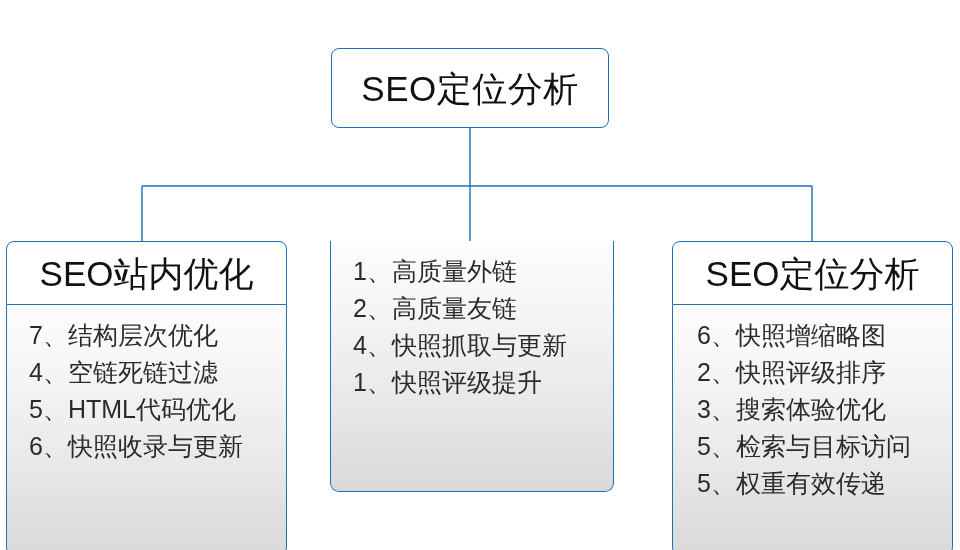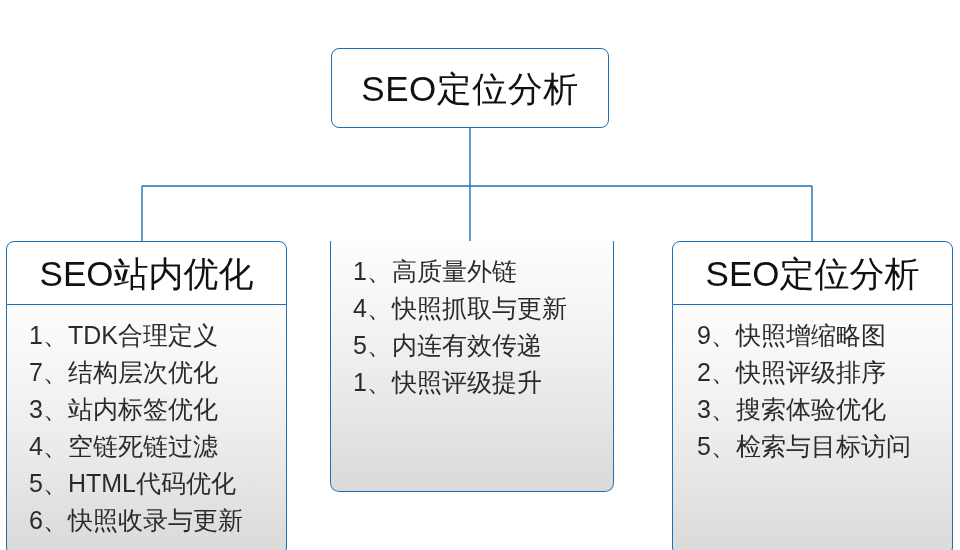--- a/index.html
+++ b/index.html
@@ -128,48 +128,47 @@
   <div class="root-box">
     <span class="root-title">SEO定位分析</span>
   </div>
 
   <div class="column col-1">
     <div class="col-header">
       <span class="col-header-title">SEO站内优化</span>
     </div>
     <div class="col-body">
       <ol>
-        <li class="item">1、TDK合理定义</li>
         <li class="item">7、结构层次优化</li>
-        <li class="item">3、站内标签优化</li>
         <li class="item">4、空链死链过滤</li>
         <li class="item">5、HTML代码优化</li>
         <li class="item">6、快照收录与更新</li>
       </ol>
     </div>
   </div>
 
   <div class="column col-2">
     <div class="col-body">
       <ol>
         <li class="item">1、高质量外链</li>
+        <li class="item">2、高质量友链</li>
         <li class="item">4、快照抓取与更新</li>
-        <li class="item">5、内连有效传递</li>
         <li class="item">1、快照评级提升</li>
       </ol>
     </div>
   </div>
 
   <div class="column col-3">
     <div class="col-header">
       <span class="col-header-title">SEO定位分析</span>
     </div>
     <div class="col-body">
       <ol>
-        <li class="item">9、快照增缩略图</li>
+        <li class="item">6、快照增缩略图</li>
         <li class="item">2、快照评级排序</li>
         <li class="item">3、搜索体验优化</li>
         <li class="item">5、检索与目标访问</li>
+        <li class="item">5、权重有效传递</li>
       </ol>
     </div>
   </div>
 
 </div>
 
 </body></html>

